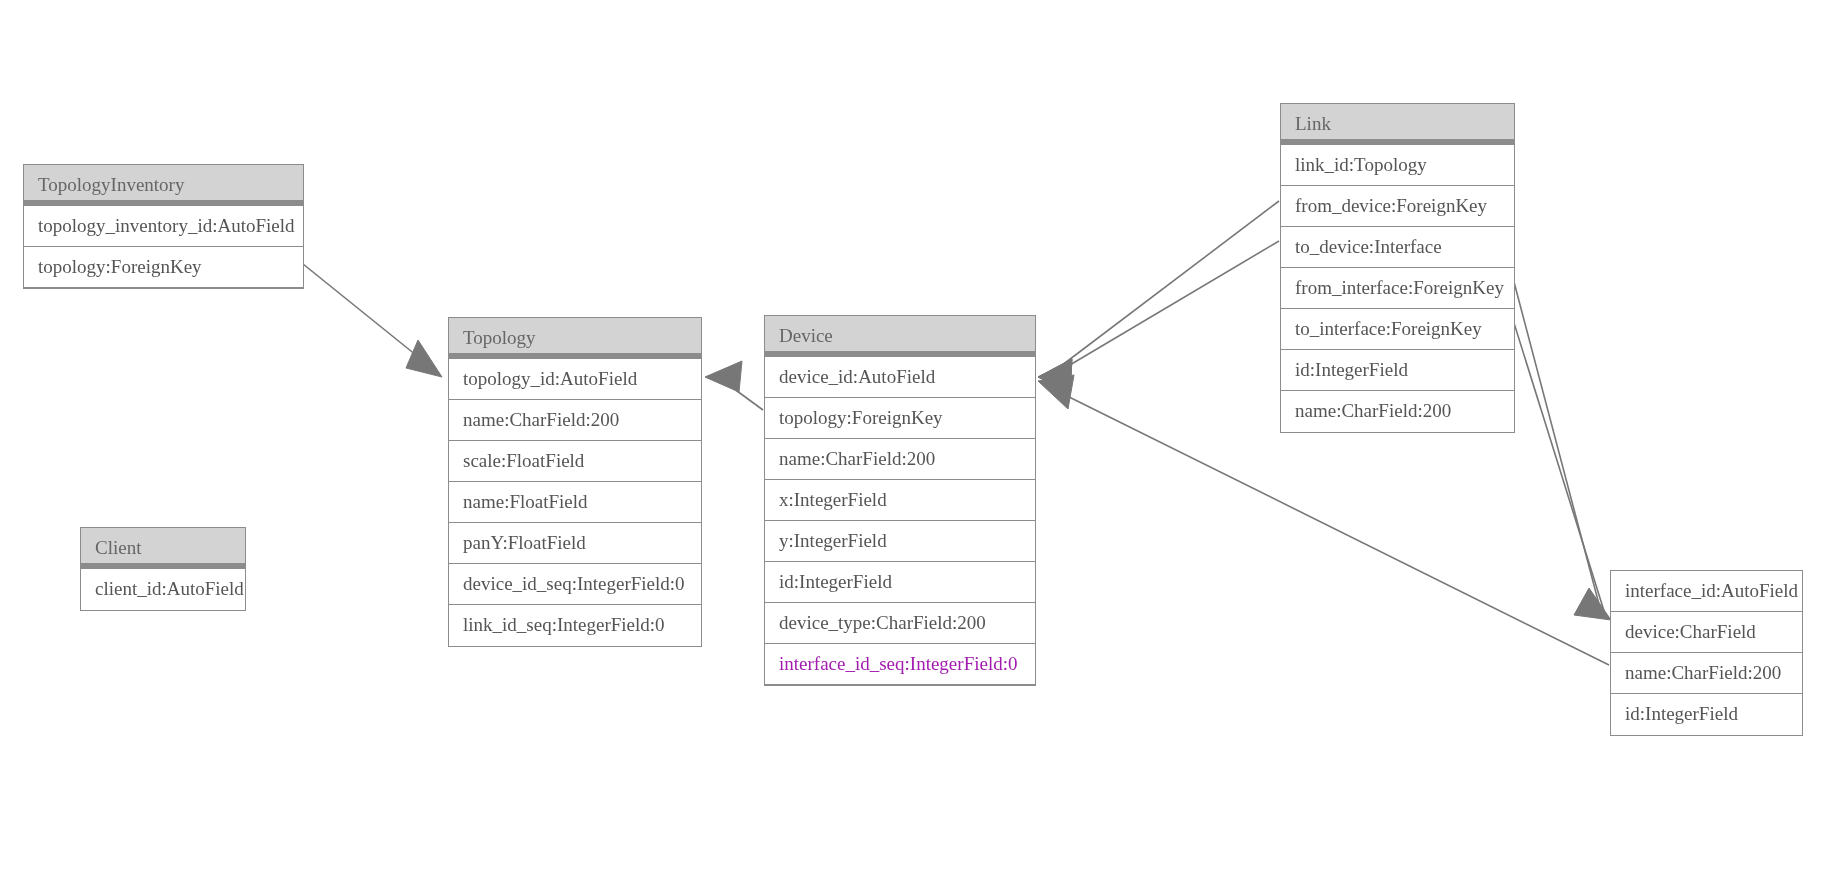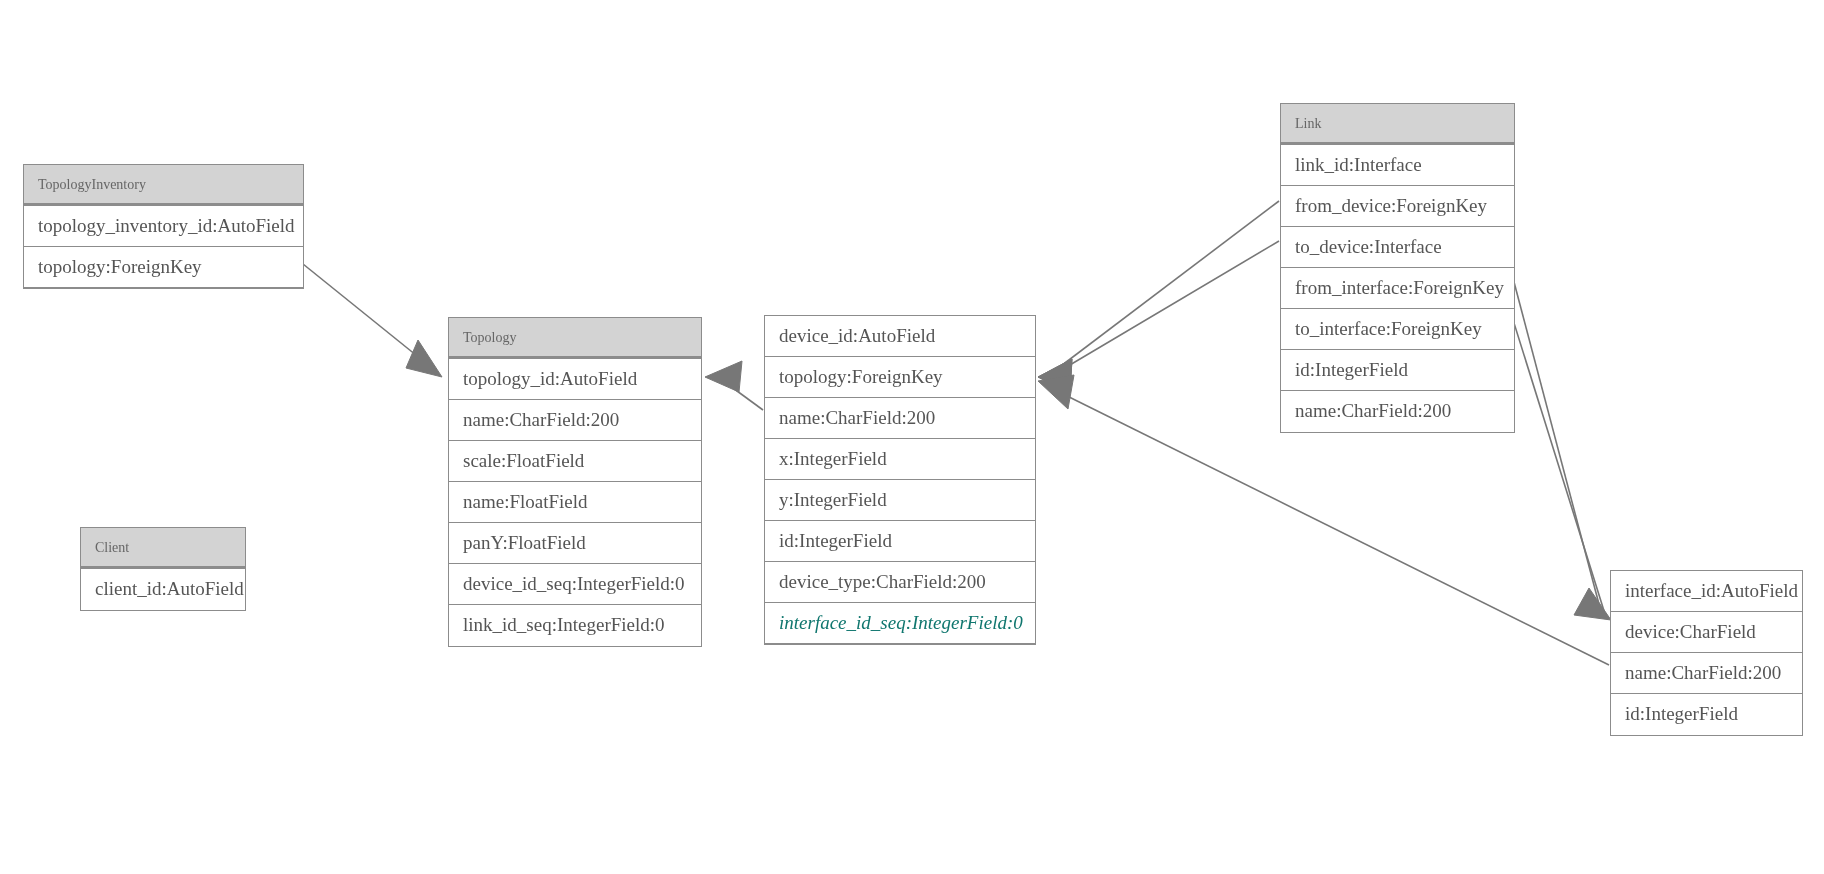--- a/index.html
+++ b/index.html
@@ -29,23 +29,23 @@
   .entity {
     position: absolute;
     box-sizing: border-box;
     border: 1px solid #8c8c8c;
     background: #ffffff;
     z-index: 2;
   }
   .entity-header {
     box-sizing: border-box;
     background: #d3d3d3;
-    border-bottom: 3px solid #0ea5e9;
+    border-bottom: 6px solid #0ea5e9;
     color: #666666;
-    font-size: 14px;
+    font-size: 19px;
     line-height: 40px;
     height: 41px;
     padding: 0 13px 0 14px;
     white-space: nowrap;
     overflow: hidden;
   }
   .entity-field {
     box-sizing: border-box;
     background: #ffffff;
     border-bottom: 1px solid #8c8c8c;
@@ -108,32 +108,33 @@
         <div class="entity-header" style="background: rgb(211, 211, 211); color: rgb(102, 102, 102); border-bottom-color: rgb(140, 140, 140);">Topology</div>
         <div class="entity-field" style="color: rgb(85, 85, 85); border-bottom-color: rgb(140, 140, 140);">topology_id:AutoField</div>
         <div class="entity-field" style="color: rgb(85, 85, 85); border-bottom-color: rgb(140, 140, 140);">name:CharField:200</div>
         <div class="entity-field" style="color: rgb(85, 85, 85); border-bottom-color: rgb(140, 140, 140);">scale:FloatField</div>
         <div class="entity-field" style="color: rgb(85, 85, 85); border-bottom-color: rgb(140, 140, 140);">name:FloatField</div>
         <div class="entity-field" style="color: rgb(85, 85, 85); border-bottom-color: rgb(140, 140, 140);">panY:FloatField</div>
         <div class="entity-field" style="color: rgb(85, 85, 85); border-bottom-color: rgb(140, 140, 140);">device_id_seq:IntegerField:0</div>
         <div class="entity-field last" style="color: rgb(85, 85, 85); border-bottom-color: rgb(140, 140, 140);">link_id_seq:IntegerField:0</div>
       </div>
       <div class="entity" style="left: 764px; top: 315px; width: 272px; border-color: rgb(140, 140, 140);">
+        <div class="entity-header" style="background: rgb(211, 211, 211); color: rgb(102, 102, 102); border-bottom-color: rgb(140, 140, 140);">Device</div>
         <div class="entity-field" style="color: rgb(85, 85, 85); border-bottom-color: rgb(140, 140, 140);">device_id:AutoField</div>
         <div class="entity-field" style="color: rgb(85, 85, 85); border-bottom-color: rgb(140, 140, 140);">topology:ForeignKey</div>
         <div class="entity-field" style="color: rgb(85, 85, 85); border-bottom-color: rgb(140, 140, 140);">name:CharField:200</div>
         <div class="entity-field" style="color: rgb(85, 85, 85); border-bottom-color: rgb(140, 140, 140);">x:IntegerField</div>
         <div class="entity-field" style="color: rgb(85, 85, 85); border-bottom-color: rgb(140, 140, 140);">y:IntegerField</div>
         <div class="entity-field" style="color: rgb(85, 85, 85); border-bottom-color: rgb(140, 140, 140);">id:IntegerField</div>
         <div class="entity-field" style="color: rgb(85, 85, 85); border-bottom-color: rgb(140, 140, 140);">device_type:CharField:200</div>
-        <div class="entity-field" style="color: #0f766e; border-bottom-color: rgb(140, 140, 140); font-style: italic;">interface_id_seq:IntegerField:0</div>
+        <div class="entity-field" style="color: #a21caf; border-bottom-color: rgb(140, 140, 140);">interface_id_seq:IntegerField:0</div>
       </div>
       <div class="entity" style="left: 1280px; top: 103px; width: 235px; border-color: rgb(140, 140, 140);">
         <div class="entity-header" style="background: rgb(211, 211, 211); color: rgb(102, 102, 102); border-bottom-color: rgb(140, 140, 140);">Link</div>
-        <div class="entity-field" style="color: rgb(85, 85, 85); border-bottom-color: rgb(140, 140, 140);">link_id:Interface</div>
+        <div class="entity-field" style="color: rgb(85, 85, 85); border-bottom-color: rgb(140, 140, 140);">link_id:Topology</div>
         <div class="entity-field" style="color: rgb(85, 85, 85); border-bottom-color: rgb(140, 140, 140);">from_device:ForeignKey</div>
         <div class="entity-field" style="color: rgb(85, 85, 85); border-bottom-color: rgb(140, 140, 140);">to_device:Interface</div>
         <div class="entity-field" style="color: rgb(85, 85, 85); border-bottom-color: rgb(140, 140, 140);">from_interface:ForeignKey</div>
         <div class="entity-field" style="color: rgb(85, 85, 85); border-bottom-color: rgb(140, 140, 140);">to_interface:ForeignKey</div>
         <div class="entity-field" style="color: rgb(85, 85, 85); border-bottom-color: rgb(140, 140, 140);">id:IntegerField</div>
         <div class="entity-field last" style="color: rgb(85, 85, 85); border-bottom-color: rgb(140, 140, 140);">name:CharField:200</div>
       </div>
       <div class="entity" style="left: 1610px; top: 570px; width: 193px; border-color: rgb(140, 140, 140);">
         <div class="entity-field" style="color: rgb(85, 85, 85); border-bottom-color: rgb(140, 140, 140);">interface_id:AutoField</div>
         <div class="entity-field" style="color: rgb(85, 85, 85); border-bottom-color: rgb(140, 140, 140);">device:CharField</div>

